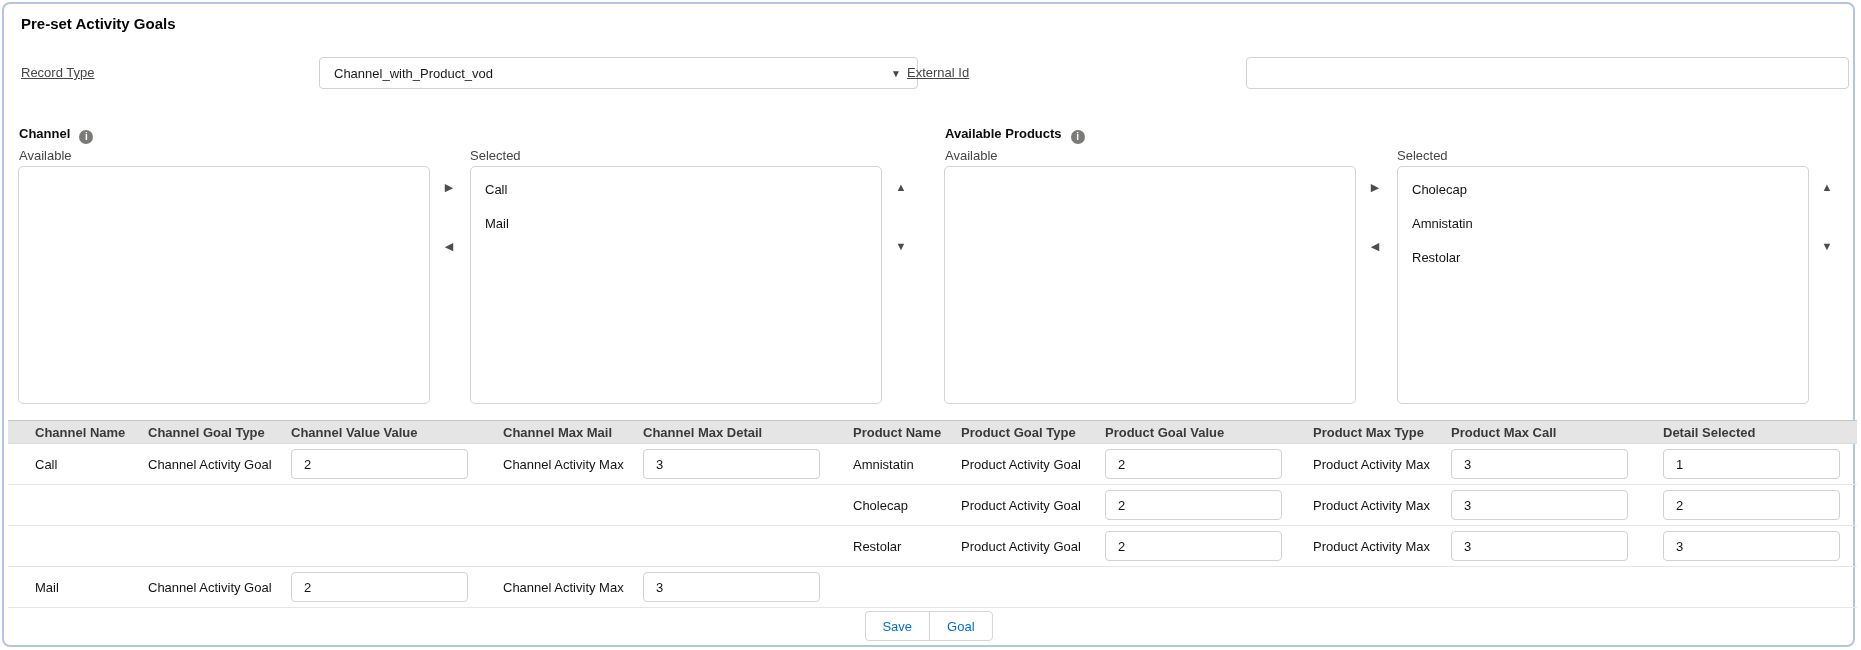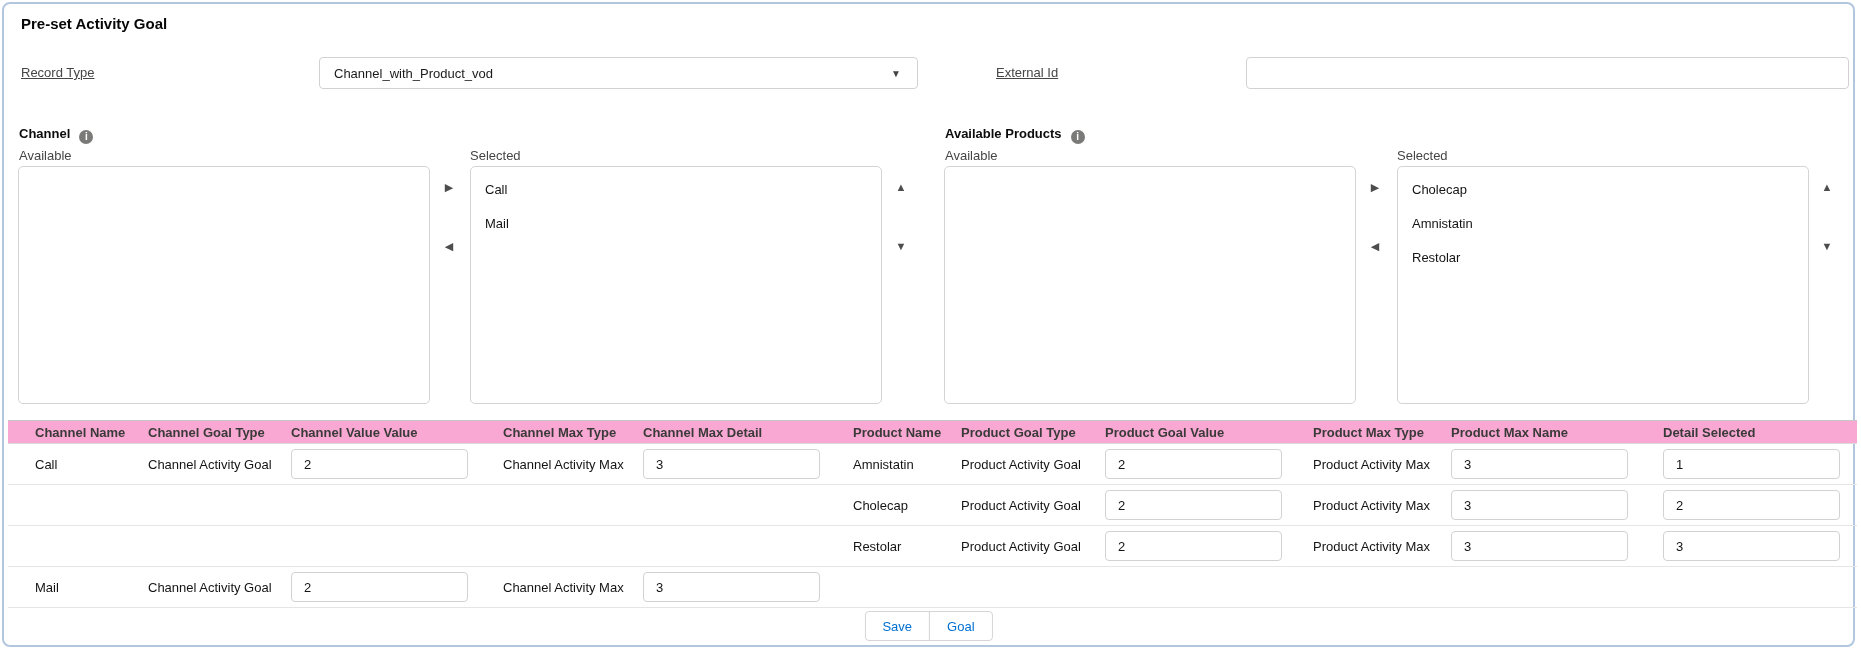--- a/index.html
+++ b/index.html
@@ -23,21 +23,21 @@
   .page-title {
     position: absolute; left: 17px; top: 11px;
     font-size: 15px; font-weight: 700; color: #060606; margin: 0;
   }
   .fld-label {
     position: absolute; top: 53px; height: 32px; line-height: 32px;
     color: #454545;
     text-decoration: underline;
   }
   .rt-label { left: 17px; }
-  .eid-label { left: 992px; }
+  .eid-label { left: 903px; }
   .combobox {
     position: absolute; left: 315px; top: 53px; width: 599px; height: 32px;
     border: 1px solid #d2d2d2; border-radius: 4px; background: #fff;
     display: flex; align-items: center; justify-content: space-between;
     padding: 0 16px 0 14px; cursor: pointer;
   }
   .combo-value { color: #1a1a1a; }
   .caret { font-size: 10px; color: #444; }
   .text-input {
     position: absolute; left: 1242px; top: 53px; width: 603px; height: 32px;
@@ -75,21 +75,21 @@
   .a-c-l { left: 437px; top: 234px; }
   .a-c-u { left: 889px; top: 175px; }
   .a-c-d { left: 889px; top: 234px; }
   .a-p-r { left: 1363px; top: 175px; }
   .a-p-l { left: 1363px; top: 234px; }
   .a-p-u { left: 1815px; top: 175px; }
   .a-p-d { left: 1815px; top: 234px; }
   .table-wrap { position: absolute; left: 4px; top: 416px; width: 1849px; }
   table { width: 100%; border-collapse: collapse; table-layout: fixed; }
   th {
-    background: #f9a8d4;
+    background: #e5e5e5;
     border-top: 1px solid #c8c6c4;
     border-bottom: 1px solid #dcdbda;
     height: 23px; font-size: 13px; font-weight: 700; color: #3a3a38;
     text-align: left; padding: 0; white-space: nowrap; overflow: hidden;
   }
   td {
     height: 41px; border-bottom: 1px solid #e6e5e4;
     padding: 0; vertical-align: middle; font-size: 13px; color: #141414;
     white-space: nowrap; overflow: hidden;
   }
@@ -109,21 +109,21 @@
     font-family: inherit; font-size: 13px; font-weight: 500; cursor: pointer;
   }
   .btn-save { border-radius: 4px 0 0 4px; }
   .btn-back { border-radius: 0 4px 4px 0; margin-left: -1px; }
 </style>
 </head>
 <body>
 
 <div class="card">
 
-  <h1 class="page-title">Pre-set Activity Goal</h1>
+  <h1 class="page-title">Pre-set Activity Goals</h1>
 
   <span class="fld-label rt-label">Record Type</span>
   <div class="combobox">
     <span class="combo-value">Channel_with_Product_vod</span>
     <span class="caret">▼</span>
   </div>
   <span class="fld-label eid-label">External Id</span>
   <input class="text-input" value="" style="">
 
   <span class="sec-label sec-channel"><span>Channel</span><i class="info-icon">i</i></span>
@@ -166,27 +166,27 @@
           <col style="width:208px">
           <col style="width:138px">
         <col style="width:212px">
           <col>
       </colgroup>
       <thead>
         <tr>
           <th>Channel Name</th>
           <th>Channel Goal Type</th>
           <th>Channel Value Value</th>
-          <th>Channel Max Type</th>
+          <th>Channel Max Mail</th>
           <th>Channel Max Detail</th>
           <th>Product Name</th>
           <th>Product Goal Type</th>
           <th>Product Goal Value</th>
           <th>Product Max Type</th>
-          <th>Product Max Name</th>
+          <th>Product Max Call</th>
           <th>Detail Selected</th>
         </tr>
       </thead>
       <tbody>
         <tr>
           <td>Call</td>
           <td>Channel Activity Goal</td>
           <td><input class="cell-input" value="2" style=""></td>
           <td>Channel Activity Max</td>
           <td><input class="cell-input" value="3" style=""></td>

